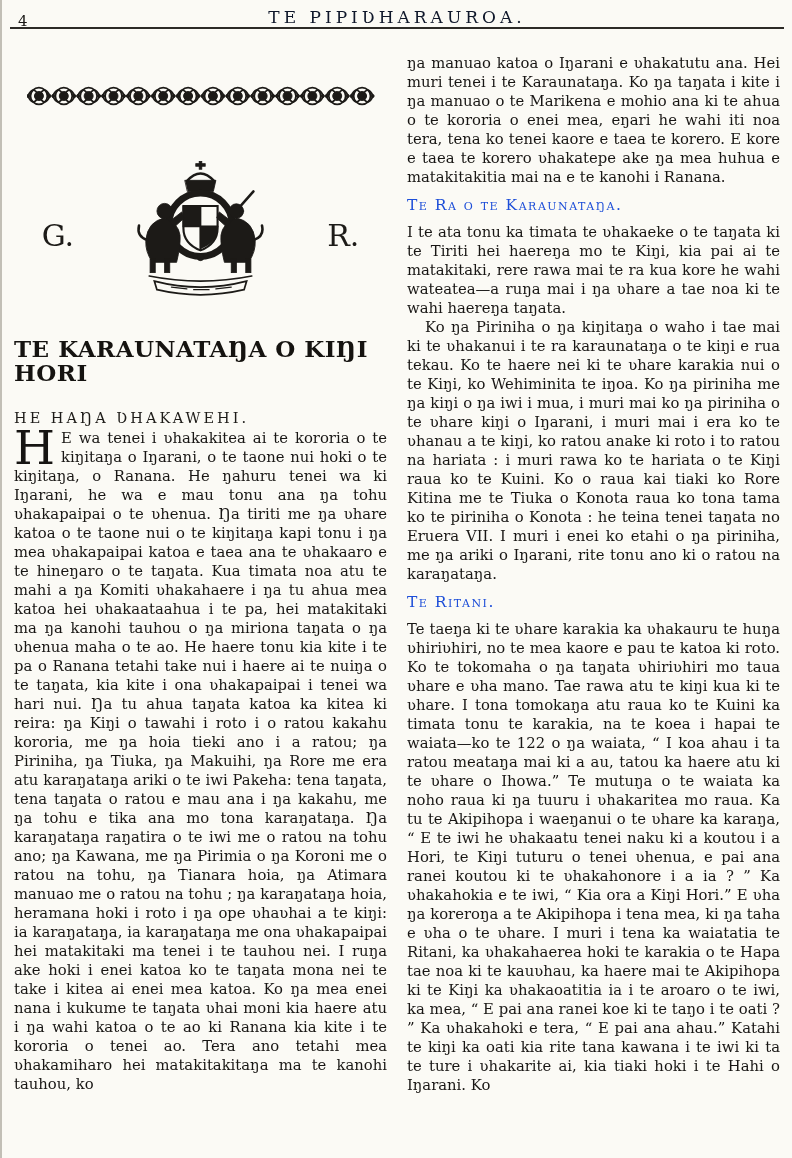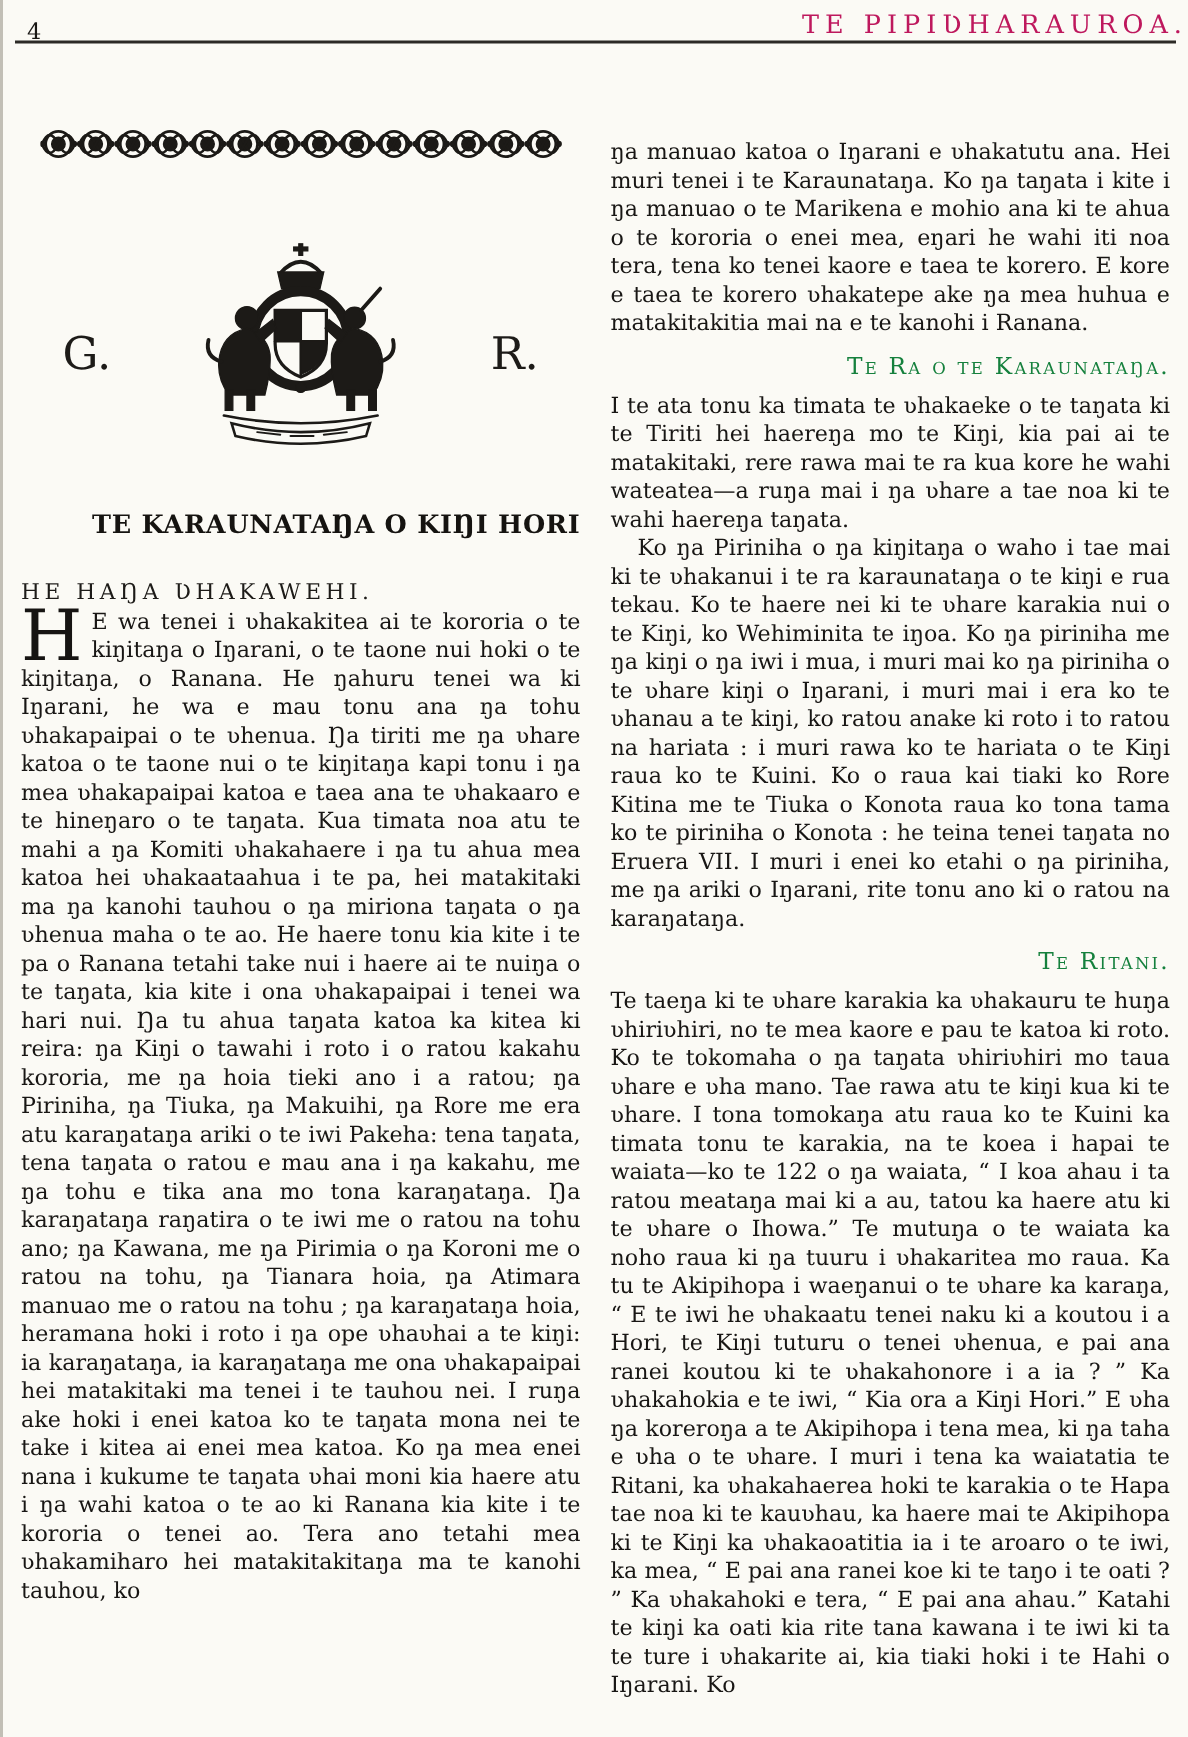--- a/index.html
+++ b/index.html
@@ -12,48 +12,48 @@
     margin:0 auto;
     background:#fbfaf5;
     color:#181614;
     overflow:hidden;
     border-left:2px solid #c2bfb6;
   }
 
   
   .header { position:relative; padding-top:7px; height:24px; }
   .masthead {
-    text-align:right;
+    text-align:center;
     font-size:17px;
     letter-spacing:4px;
-    color:#be185d;
+    color:#0f172a;
   }
   .pageno { position:absolute; left:16px; top:12px; font-size:15px; }
   .rule { border-bottom:2px solid #2c2a26; margin:3px 8px 0 8px; }
 
   
   .cols { display:flex; gap:20px; padding:0 12px; }
   .col { width:374px; text-align:justify; font-size:14.8px; line-height:19px; }
-  .col.right { padding-top:24px;margin-top:39px; }
+  .col.right { padding-top:24px; }
 
   p.body-text { margin:0; }
   p.indent { text-indent:18px; }
 
   
   .ornament { margin:52px 2px 0 2px; text-align:center; }
   .arms-row {
     display:flex; align-items:center; justify-content:center;
     gap:24px; margin-top:46px;
   }
   .arms-letter { font-size:30px; color:#1d1b18; }
 
   .main-title {
-    text-align:right;
+    text-align:left;
     font-weight:700;
-    font-size:17px;
+    font-size:23px;
     line-height:24px;
     letter-spacing:0.5px;
     margin-top:28px;
     color:#151310;
   }
   .sub-title {
     text-align:left;
     font-weight:400;
     font-size:14.5px;
     letter-spacing:3px;
@@ -65,27 +65,27 @@
   .dropcap {
     float:left;
     font-size:47px;
     line-height:37px;
     padding:1px 6px 0 0;
     color:#161412;
   }
 
   
   .col-heading {
-    text-align:right;
+    text-align:left;
     font-weight:400;
     font-variant:small-caps;
     letter-spacing:1.5px;
     font-size:15.5px;
     margin:10px 0 7px 0;
-    color:#15803d;
+    color:#1d4ed8;
   }
 
   svg .ink { fill:#1c1a17; stroke:#1c1a17; }
 </style>
 </head>
 <body>
 
 <div class="page">
 
   <header class="header">

